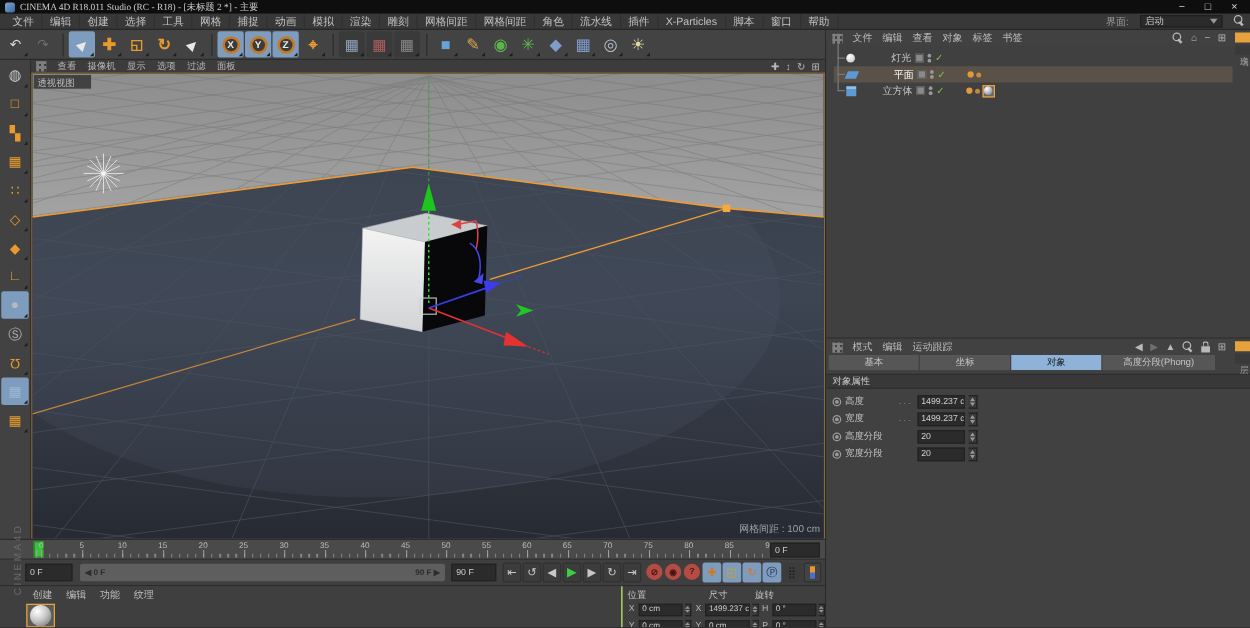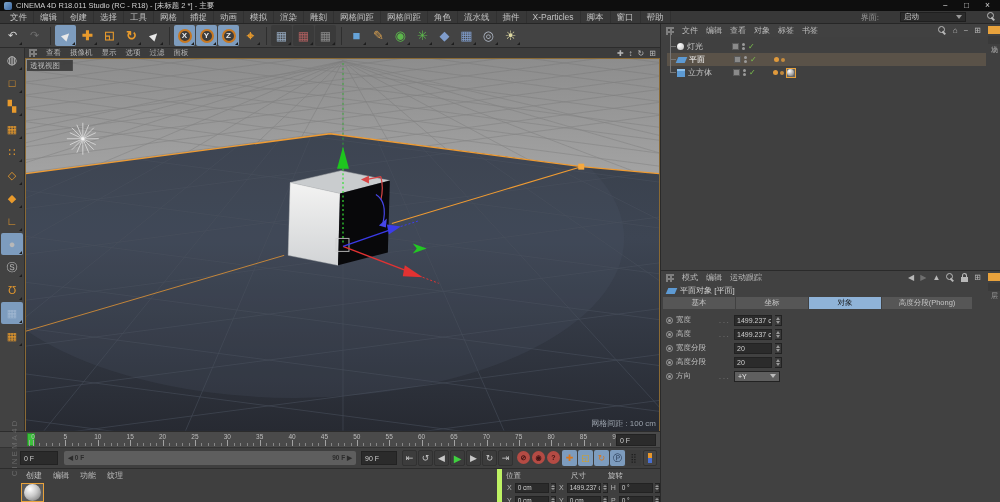--- a/index.html
+++ b/index.html
@@ -4,28 +4,28 @@
 <style>
   * { margin:0; padding:0; box-sizing:border-box; }
   html,body { background:#222; }
   #app { position:relative; width:1000px; height:502px; background:#3f3f3f;
          font-family:"Liberation Sans", sans-serif; font-size:9px; color:#c8c8c8;
          overflow:hidden; user-select:none; }
 
   
   .titlebar { height:11px; background:#0e0e0e; display:flex; align-items:center; padding:0 4px; }
   .appicon { width:8px; height:8px; border-radius:2px; background:linear-gradient(135deg,#7fa8d0,#3a66a0); margin-right:4px; flex:none;}
-  .titletext { font-size:7.5px; color:#cfcfcf; white-space:nowrap; }
+  .titletext { font-size:7.5px; color:#cfcfcf; white-space:nowrap;font-family:Liberation Serif, serif; }
   .wincontrols { margin-left:auto; display:flex; gap:16px; padding-right:6px; }
   .wincontrols span { font-size:8.5px; color:#d5d5d5; line-height:11px; }
 
   
   .menubar { height:13px; background:#383838; border-bottom:1px solid #262626; display:flex; align-items:center; padding:0 4px; }
   .menubar .mitem { padding:0 6px; font-size:8.5px; color:#c2c2c2; border-right:1px solid #303030; line-height:12px; }
-  .iface { margin-left:auto; display:flex; gap:21px; }
+  .iface { margin-left:auto; display:flex; gap:9px; }
   .iface-label { color:#9a9a9a; font-size:8px; }
   .iface-box { width:66px; height:10px; background:#2b2b2b; border:1px solid #1f1f1f; display:flex; align-items:center; padding:0 3px; font-size:7.5px; color:#c8c8c8;}
   .iface-box .dd { margin-left:auto; width:0; height:0; border-left:3px solid transparent; border-right:3px solid transparent; border-top:4px solid #999; }
 
   
   .content { display:flex; height:478px; }
   .leftcol { width:660px; display:flex; flex-direction:column; }
   .rightcol { width:340px; border-left:1px solid #2a2a2a; display:flex; flex-direction:column; background:#414141; }
 
   
@@ -92,21 +92,21 @@
   .i-lock { position:relative; width:7px; height:5px; background:#b8b8b8; margin-top:4px; }
   .i-lock::before { content:""; position:absolute; width:3px; height:3px; border:1px solid #b8b8b8; border-bottom:none; border-radius:3px 3px 0 0; left:1px; top:-4px; }
 
   .objmgr { height:247px; position:relative; background:#404040; border-bottom:1px solid #2a2a2a; }
   .omlist { padding:3px 14px 0 6px; }
   .omrow { height:13px; display:flex; align-items:center; gap:3px; position:relative; padding-left:10px; }
   .omrow::before { content:""; position:absolute; left:3px; top:-7px; bottom:6px; border-left:1px solid #777; }
   .omrow::after { content:""; position:absolute; left:3px; top:6px; width:6px; border-top:1px solid #777; }
   .omrow.sel { background:#5a5248; }
   .omrow.sel .oname { color:#ffffff; }
-  .oname { font-size:8px; color:#c6c6c6; width:42px; }
+  .oname { font-size:8px; color:#c6c6c6; width:42px;text-align:right; }
   .ico-light { width:7px; height:7px; border-radius:50%; background:radial-gradient(circle at 35% 30%,#fff,#bdbdbd); flex:none;}
   .ico-plane { width:9px; height:6px; background:#5d9ad3; transform:skewX(-24deg); flex:none;}
   .ico-cube { width:8px; height:8px; background:linear-gradient(#8fc0ea 0 2px,#5d9ad3 2px); flex:none;}
   .otoggle { width:7px; height:7px; background:#8a8a8a; border:1px solid #5a5a5a; flex:none;}
   .visdots { display:flex; flex-direction:column; gap:1px; flex:none;}
   .visdots i { width:3px; height:3px; border-radius:50%; background:#9a9a9a; }
   .ocheck { color:#7cc24c; font-size:8px; flex:none;}
   .otags { display:flex; align-items:center; gap:2px; margin-left:14px; }
   .tagdot { width:5px; height:5px; border-radius:50%; background:#e09a3c; }
   .tagdot.small { width:4px; height:4px; opacity:.8; }
@@ -177,21 +177,21 @@
 
   
   .bottomrow { height:34px; display:flex; border-top:1px solid #2c2c2c; }
   .matmgr { flex:1; position:relative; background:#3f3f3f; }
   .matmenu { height:12px; display:flex; align-items:center; gap:11px; padding:0 5px 0 26px; }
   .matmenu .mitem { font-size:8px; color:#bdbdbd; }
   .matthumb { position:absolute; left:21px; top:14px; width:23px; height:19px; background:#5a5a5a; border:1px solid #e8a23c;
               display:flex; align-items:center; justify-content:center; overflow:hidden; }
   .matthumb i { width:17px; height:17px; border-radius:50%; background:radial-gradient(circle at 35% 30%,#ffffff,#c9c9c9 45%,#8f8f8f 78%,#6a6a6a); }
 
-  .coords { width:163px; background:#3f3f3f; border-left:5px solid #bef264; position:relative; overflow:hidden; padding:2px 0 0 4px; }
+  .coords { width:163px; background:#3f3f3f; border-left:1px solid #bef264; position:relative; overflow:hidden; padding:2px 0 0 4px; }
   .cheads { display:flex; height:10px; align-items:center; }
   .cheads .ch { font-size:7.5px; color:#c6c6c6; width:51px; }
   .cheads .ch:nth-child(2) { padding-left:14px; }
   .crow { display:flex; align-items:center; height:13px; gap:2px; }
   .caxis { width:7px; font-size:7px; color:#b5b5b5; text-align:center; }
   .cfield { width:36px; height:10px; background:#2b2b2b; border:1px solid #222; font-size:6.5px; color:#d0d0d0;
             display:flex; align-items:center; padding:0 2px; white-space:nowrap; overflow:hidden; }
   .cspin { width:5px; height:10px; background:#3a3a3a; border:1px solid #222; border-left:none; display:flex; flex-direction:column; align-items:center; justify-content:center; gap:1px; }
   .cspin i { width:0; height:0; border-left:2px solid transparent; border-right:2px solid transparent; }
   .cspin .up { border-bottom:2px solid #999; }
@@ -791,83 +791,71 @@
                 <span></span>
               </span>
               <span class="hi i-lock">
                 <span></span>
               </span>
               <span class="hi">
                 <span>⊞</span>
               </span>
             </div>
         </div>
-        <div class="amtitle">
-          <span class="ico-plane"></span>
-          <span class="t">平面对象 [平面]</span>
-        </div>
         <div class="amtabs">
           <span class="amtab">基本</span>
           <span class="amtab">坐标</span>
           <span class="amtab active">对象</span>
           <span class="amtab wide">高度分段(Phong)</span>
         </div>
+        <div class="amsection">对象属性</div>
         <div class="afields">
           <div>
 
           <div class="afield">
+              <span class="acirc"></span>
+              <span class="alabel">高度</span>
+              <span class="aleader">. . .</span>
+              <span class="avalue">1499.237 cm</span>
+                <span class="aspin">
+                  <i class="up"></i>
+                  <i class="dn"></i>
+                </span>
+            </div>
+              <div class="afield">
               <span class="acirc"></span>
               <span class="alabel">宽度</span>
               <span class="aleader">. . .</span>
               <span class="avalue">1499.237 cm</span>
                 <span class="aspin">
                   <i class="up"></i>
                   <i class="dn"></i>
                 </span>
             </div>
               <div class="afield">
               <span class="acirc"></span>
-              <span class="alabel">高度</span>
-              <span class="aleader">. . .</span>
-              <span class="avalue">1499.237 cm</span>
+              <span class="alabel">高度分段</span>
+              <span class="aleader"></span>
+              <span class="avalue">20</span>
                 <span class="aspin">
                   <i class="up"></i>
                   <i class="dn"></i>
                 </span>
             </div>
               <div class="afield">
               <span class="acirc"></span>
               <span class="alabel">宽度分段</span>
               <span class="aleader"></span>
               <span class="avalue">20</span>
                 <span class="aspin">
                   <i class="up"></i>
                   <i class="dn"></i>
                 </span>
             </div>
-              <div class="afield">
-              <span class="acirc"></span>
-              <span class="alabel">高度分段</span>
-              <span class="aleader"></span>
-              <span class="avalue">20</span>
-                <span class="aspin">
-                  <i class="up"></i>
-                  <i class="dn"></i>
-                </span>
-            </div>
-            </div>
-          <div class="afield">
-            <span class="acirc"></span>
-            <span class="alabel">方向</span>
-            <span class="aleader">. . .</span>
-            <span class="adrop">
-              <span>+Y</span>
-                <span class="dd"></span>
-            </span>
-          </div>
+            </div>
         </div>
         <div class="sidetabs">
 
         <span class="sidetab active">属性</span>
             <span class="sidetab">层</span>
           </div>
       </div>
     </div>
   </div>
 

